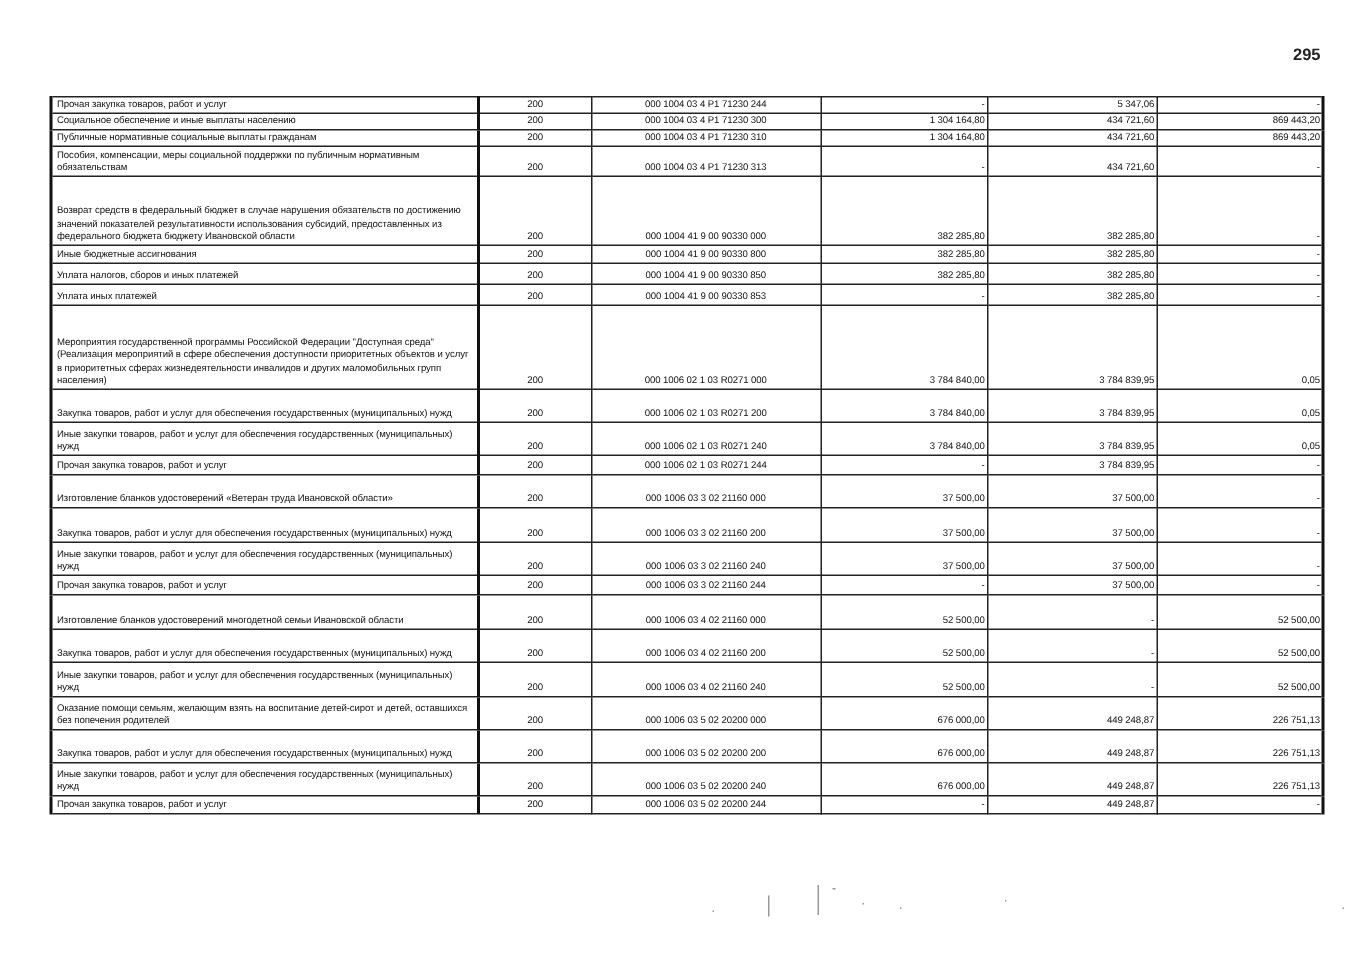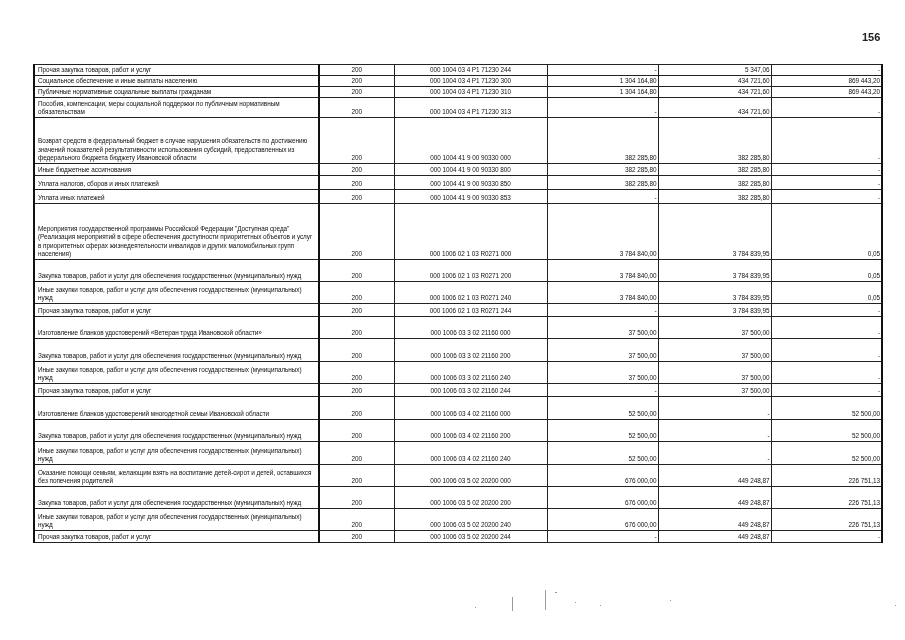--- a/index.html
+++ b/index.html
@@ -16,21 +16,21 @@
   table.report td.code { text-align: center; }
   table.report td.num { text-align: right; padding-right: 1px; }
   table.report td.c1 { border-left: 2px solid #111; }
   table.report td.c2 { border-left: 2px solid #111; }
   table.report td.c6 { border-right: 2px solid #111; }
   .noise { position: absolute; background: #999; }
 </style>
 </head>
 <body>
 
-<div class="page-num">156</div>
+<div class="page-num">295</div>
 
 <table class="report">
   <colgroup>
     <col style="width:285px">
     <col style="width:75px">
     <col style="width:153px">
     <col style="width:111px">
     <col style="width:113px">
     <col style="width:111px">
   </colgroup>

